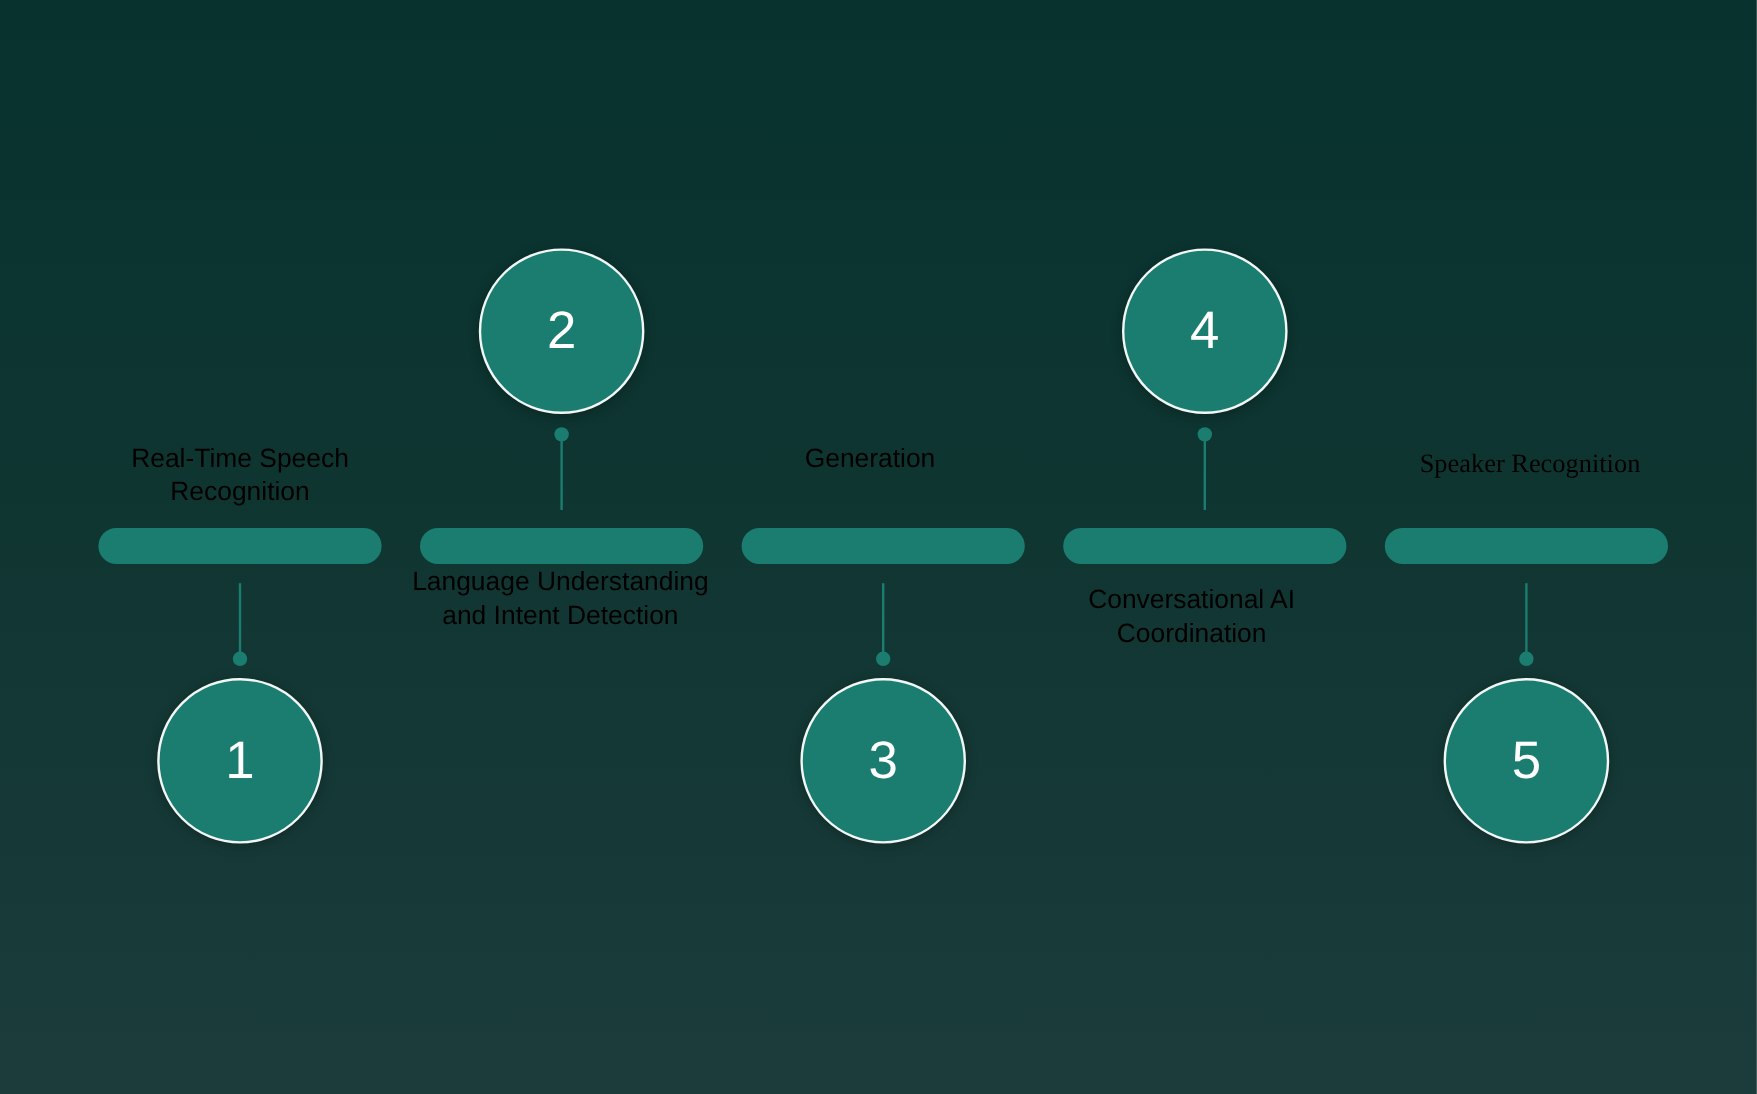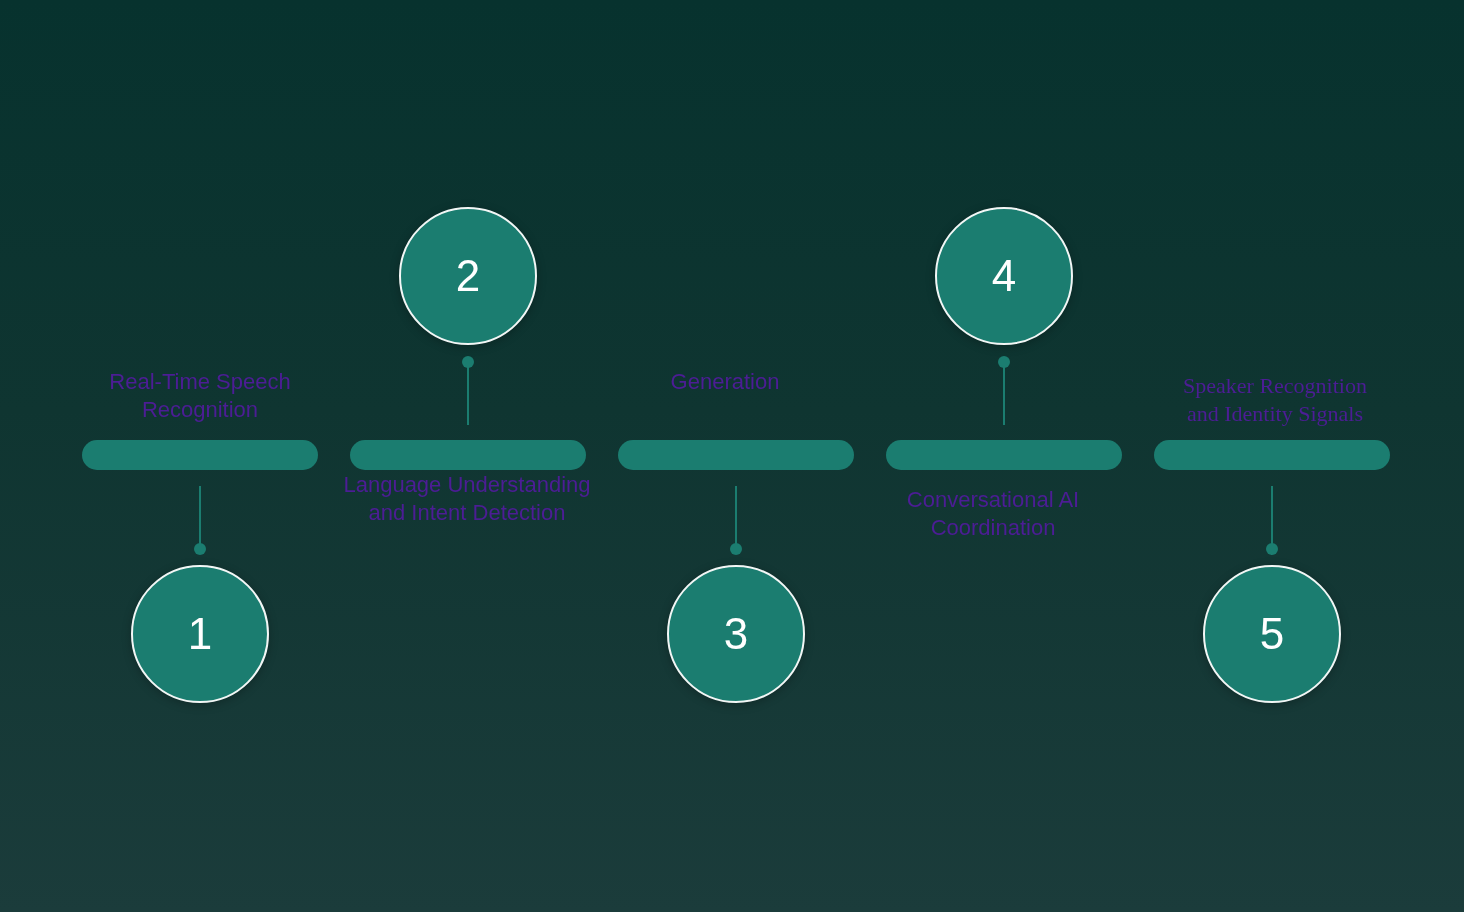--- a/index.html
+++ b/index.html
@@ -18,21 +18,21 @@
     position: absolute; width: 134px; height: 134px; border-radius: 50%;
     background: #1b7d70; border: 2px solid #f2f7f6;
     display: flex; align-items: center; justify-content: center;
     font-size: 44px; color: #ffffff; box-sizing: content-box;
     box-shadow: 0 2px 10px rgba(0,0,0,0.25);
   }
   .line { position: absolute; width: 2px; background: #1b7d70; }
   .dot { position: absolute; width: 12px; height: 12px; border-radius: 50%; background: #1b7d70; }
   .label {
     position: absolute; width: 320px; text-align: center;
-    font-size: 22px; line-height: 28px; color: #4c1d95;
+    font-size: 22px; line-height: 28px; color: #000000;
   }
   .label span { display: block; white-space: nowrap; }
 </style>
 </head>
 <body>
 
 <div class="stage">
 
   <div>
     <div class="label" style="left:40px; top:368px;">
@@ -81,21 +81,20 @@
     <div class="bar" style="left:886px;"></div>
     <div class="label" style="left:833px; top:486px;">
       <span>Conversational AI</span>
       <span>Coordination</span>
     </div>
   </div>
 
   <div>
     <div class="label" style="left:1115px; top:372px;font-family:Liberation Serif, serif;">
       <span>Speaker Recognition</span>
-      <span>and Identity Signals</span>
     </div>
     <div class="bar" style="left:1154px;"></div>
     <div class="line" style="left:1271px; top:486px; height:60px;"></div>
     <div class="dot" style="left:1266px; top:543px;"></div>
     <div class="circle" style="left:1203px; top:565px;">
       <span>5</span>
     </div>
   </div>
 
 </div>

